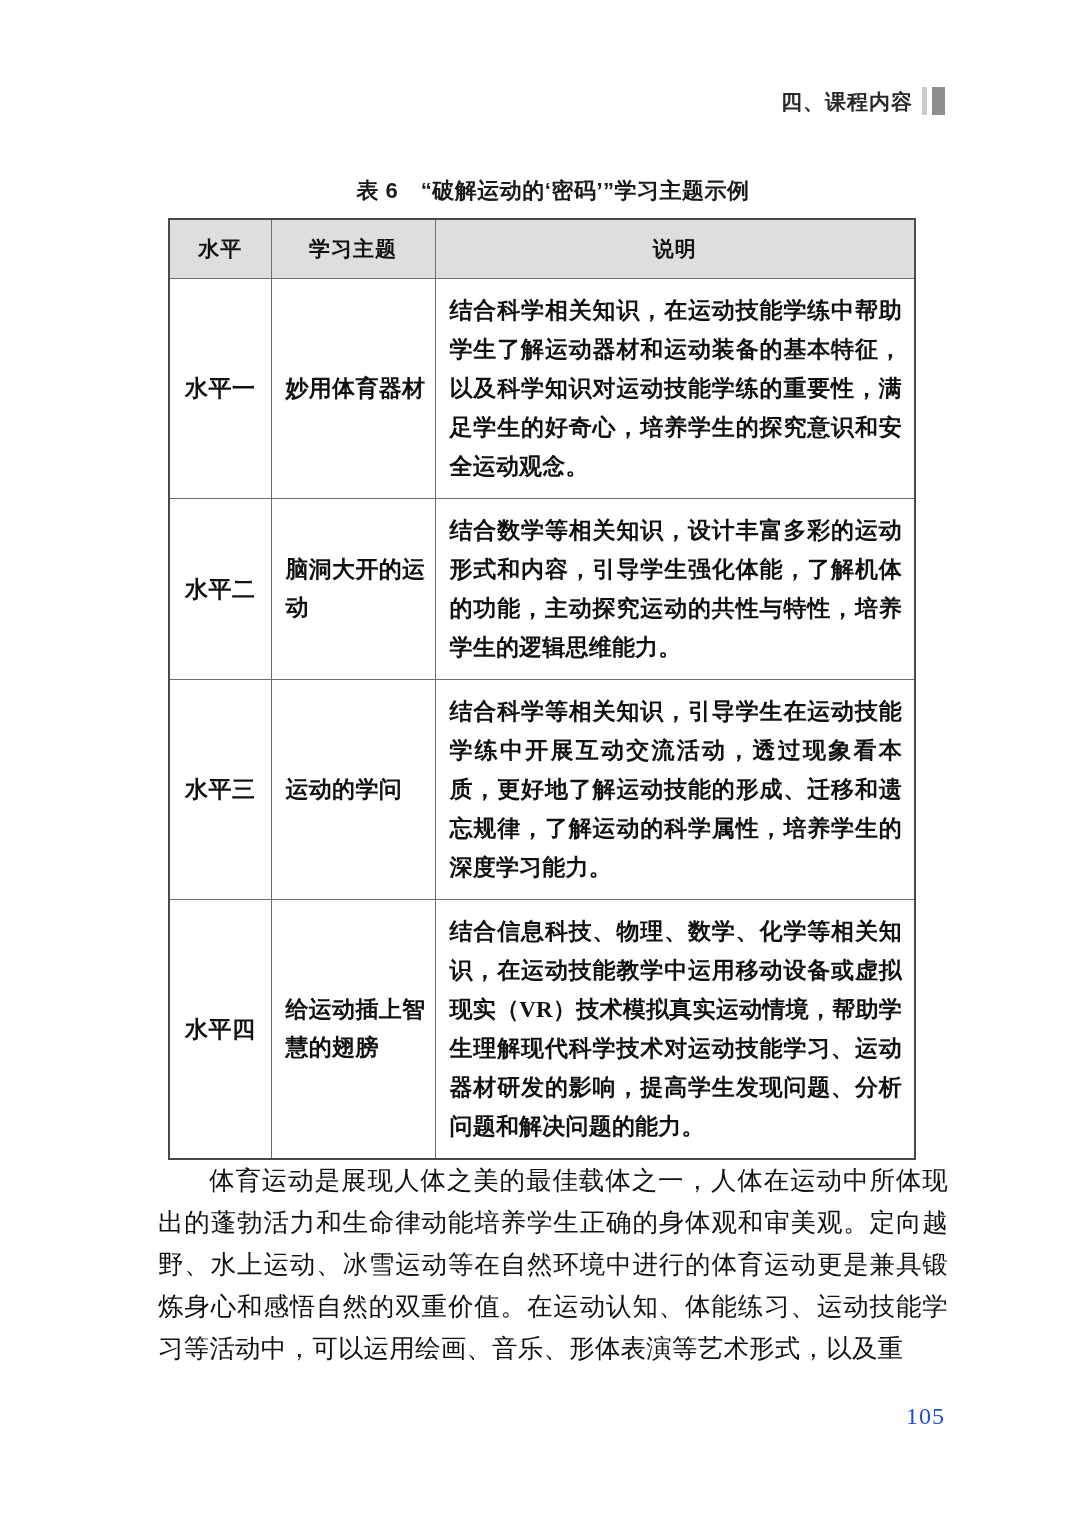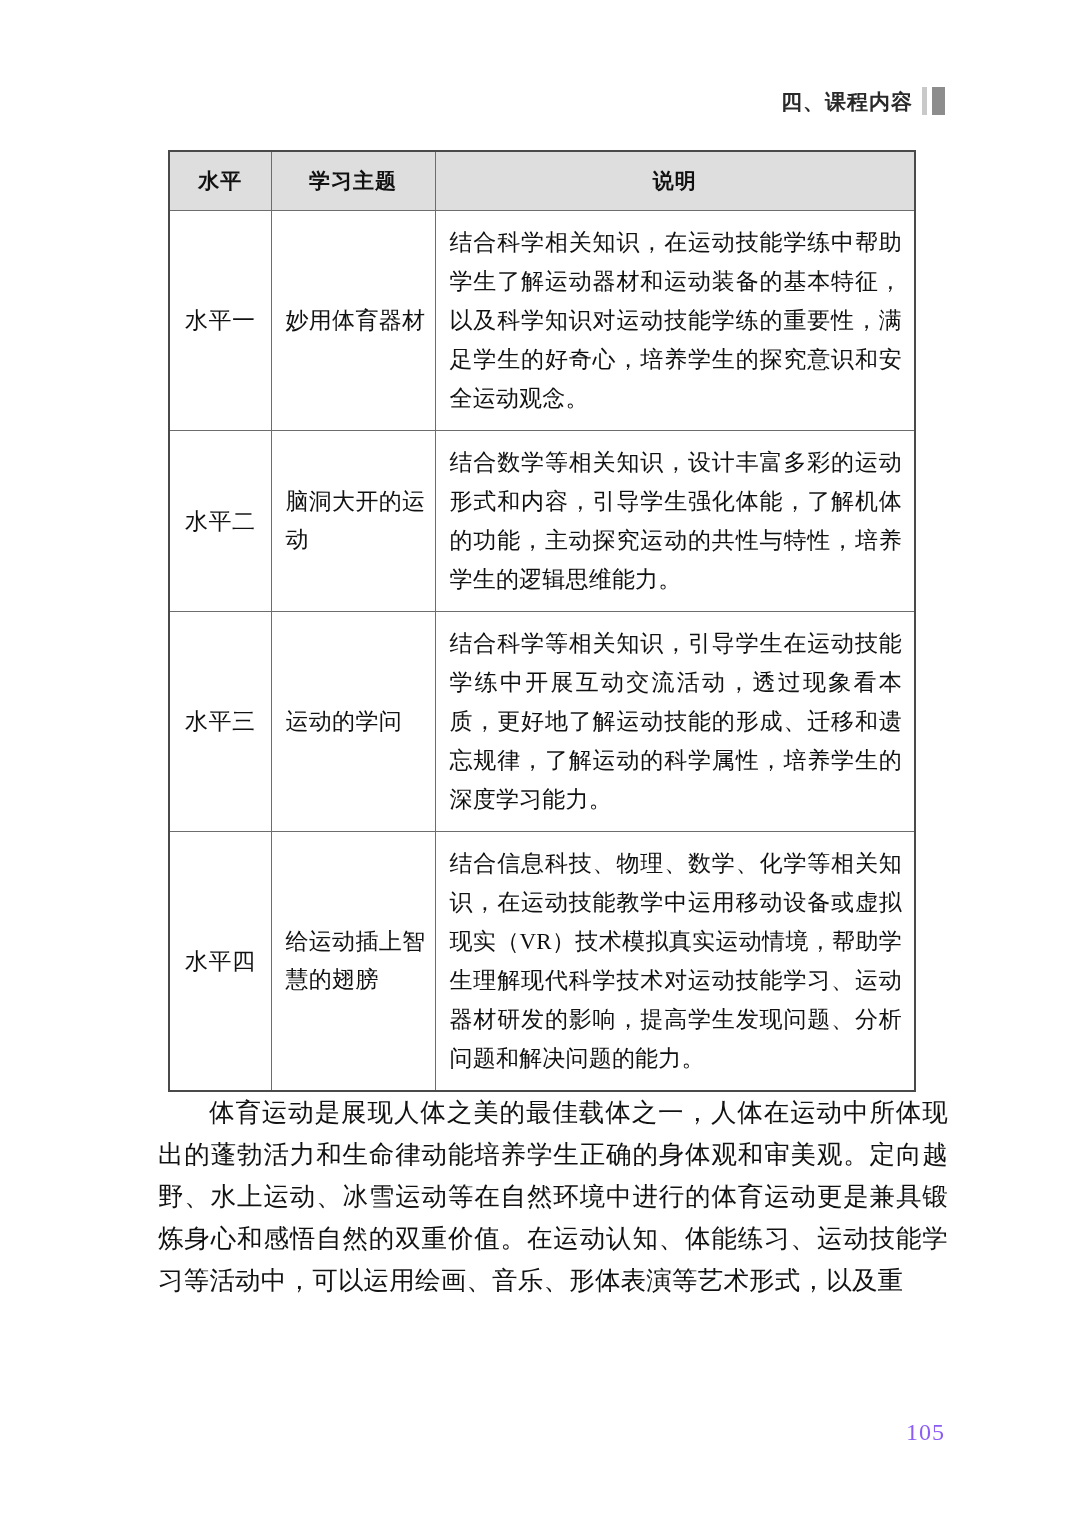--- a/index.html
+++ b/index.html
@@ -96,20 +96,21 @@
     width: 746px;
     margin: 0 0 0 10px;
     table-layout: fixed;
     border: 2px solid #4a4a4a;
   }
   table.data-table th,
   table.data-table td {
     border: 1.5px solid #6d6d6d;
     vertical-align: middle;
     color: #111;
+    font-weight: bold;
   }
   table.data-table thead th {
     background: #dedede;
     text-align: center;
     font-family: "Liberation Sans", "DejaVu Sans", sans-serif;
     font-weight: 700;
     font-size: 21px;
     height: 50px;
     padding: 4px 6px;
     letter-spacing: 1px;
@@ -147,42 +148,43 @@
     font-weight: 700;
     font-size: 26px;
     letter-spacing: 1.2px;
     color: #141414;
   }
 
   
   .page-number {
     position: absolute;
     right: 135px;
-    bottom: 80px;
+    bottom: 96px;
     font-size: 24px;
     letter-spacing: 1px;
-    color: #8b5cf6;
+    color: #1d4ed8;
   }
 </style>
 </head>
 <body>
 
 <div class="page">
 
   <div class="running-header">
     <span class="rh-text">四、课程内容</span>
     <span class="rh-marks">
       <span class="rh-bar-thin"></span>
       <span class="rh-bar-thick"></span>
     </span>
   </div>
 
   <div class="content">
 
 
+    <div class="table-caption">表 6　“破解运动的‘密码’”学习主题示例</div>
 
     <table class="data-table">
       <colgroup>
         <col class="col-level">
         <col class="col-topic">
         <col class="col-desc">
       </colgroup>
       <thead>
         <tr>
           <th>水平</th>

